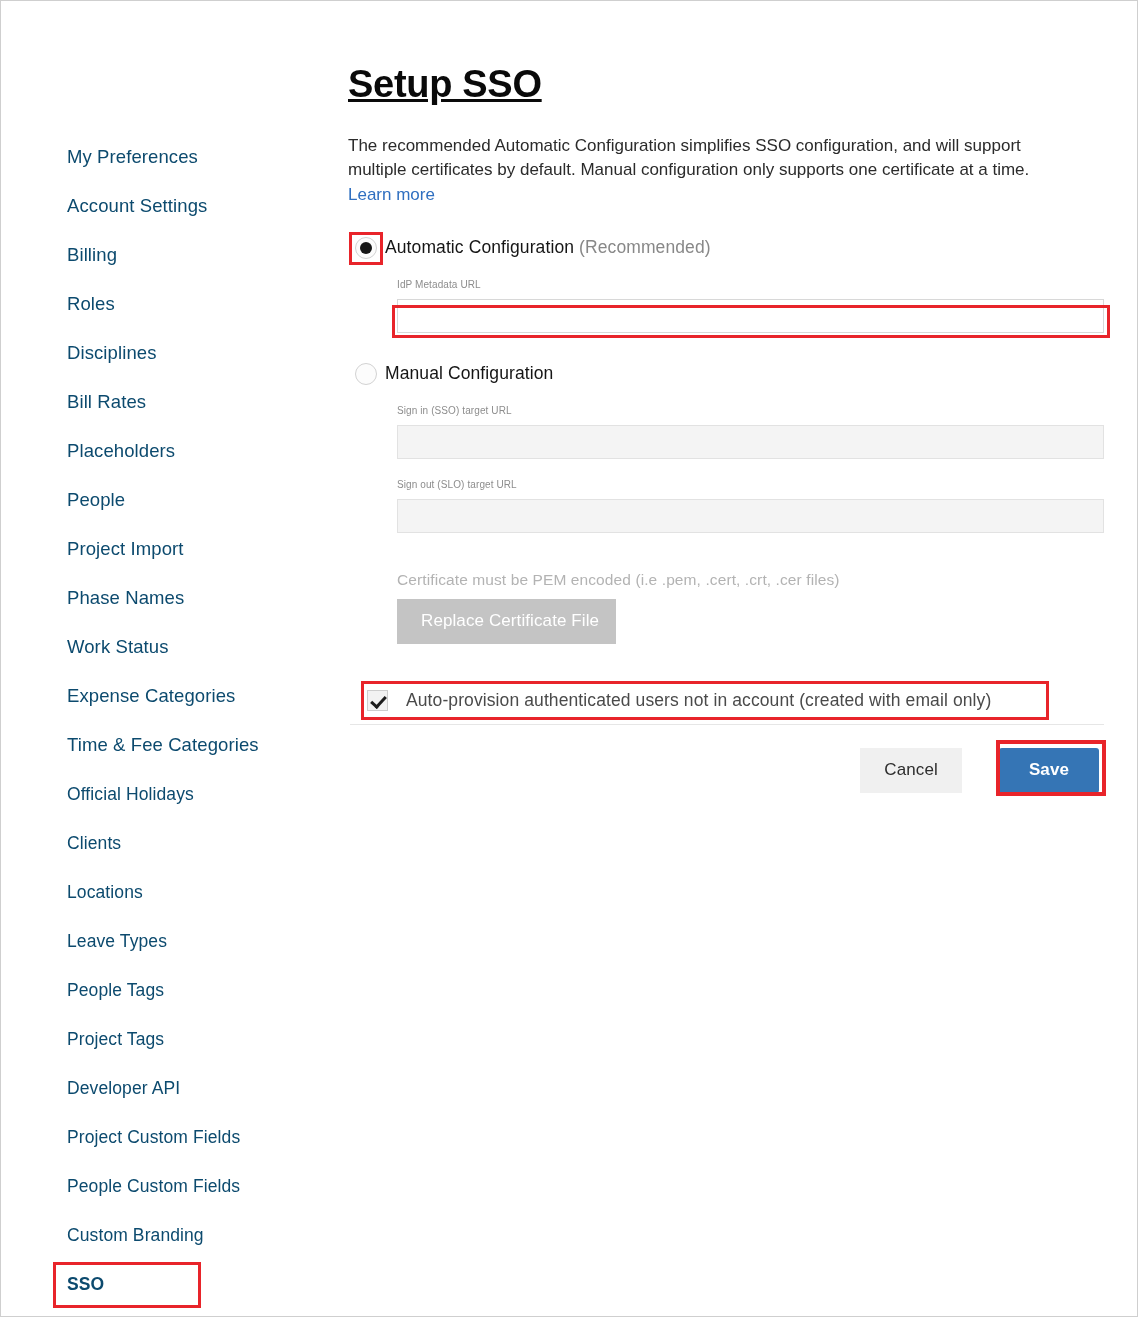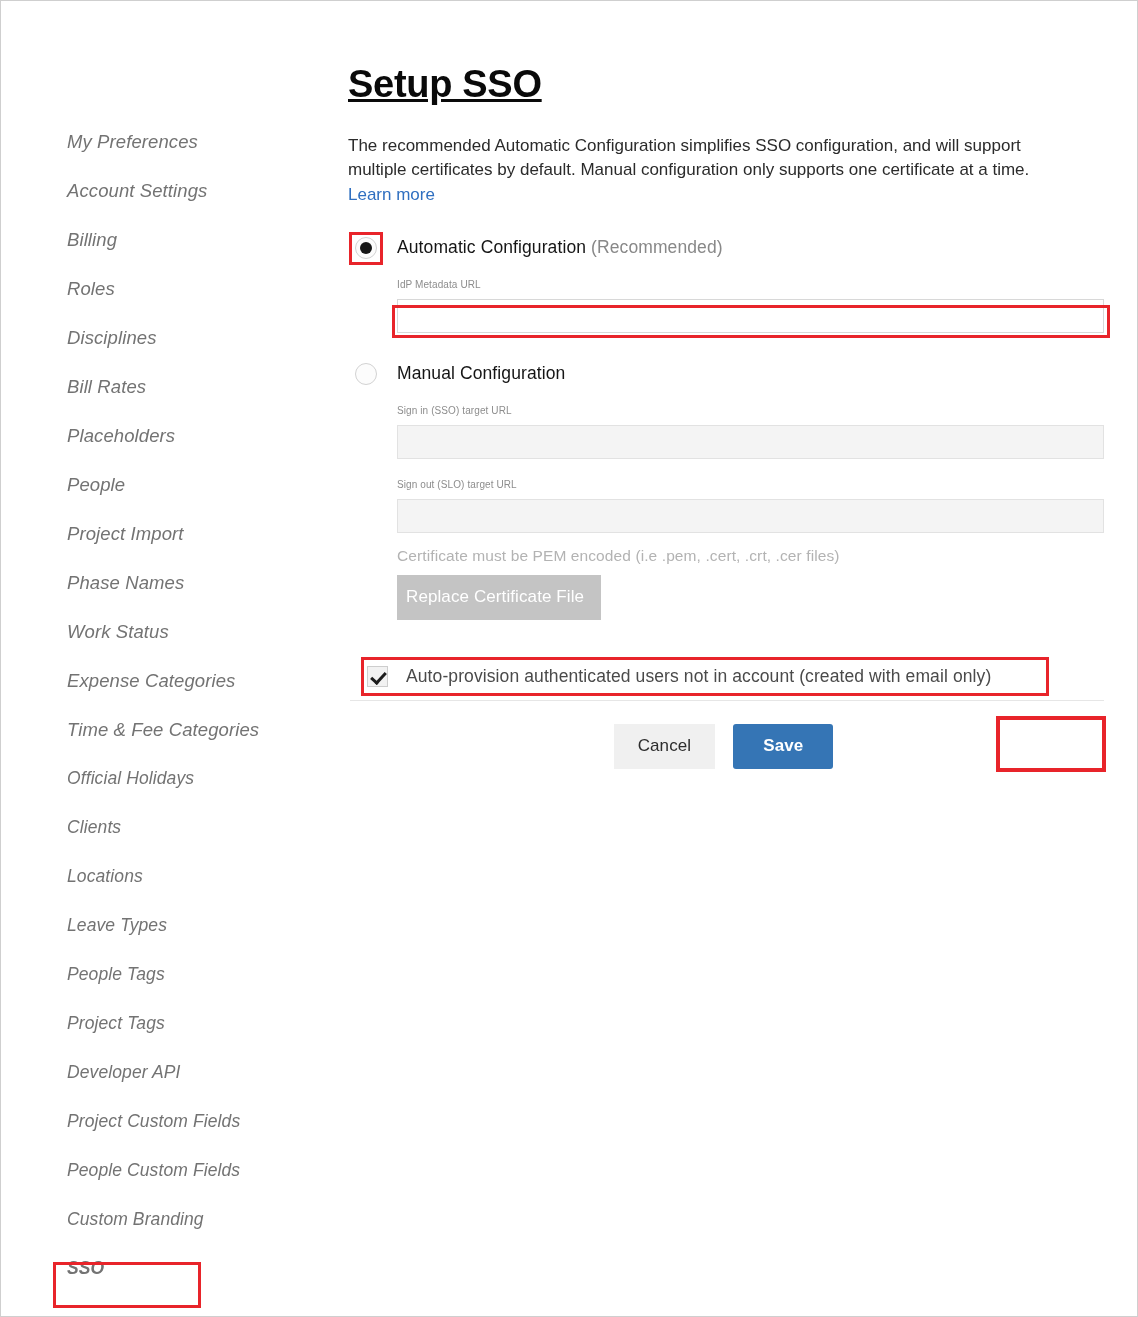--- a/index.html
+++ b/index.html
@@ -26,27 +26,27 @@
   .sidebar {
     position: absolute;
     left: 0;
     top: 132px;
     width: 330px;
   }
   .nav-item {
     display: block;
     font-size: 18.5px;
     line-height: 1;
-    color: #737373;
+    color: #0c4a6e;
     padding: 0 0 0 66px;
     height: 49px;
     display: flex;
-    letter-spacing: 0.1px;
-    cursor: pointer;
-    font-style: italic;
+    align-items: center;
+    letter-spacing: 0.1px;
+    cursor: pointer;
   }
   .nav-item.sub {
     font-size: 17.5px;
   }
   .nav-item.active {
     font-weight: bold;
   }
   .nav-item-box {
     position: absolute;
     left: 52px;
@@ -112,21 +112,21 @@
     left: 50%;
     top: 50%;
     width: 12px;
     height: 12px;
     margin-left: -6px;
     margin-top: -6px;
     border-radius: 50%;
     background: #171717;
   }
   .radio-label {
-    margin-left: 20px;
+    margin-left: 8px;
     font-size: 17.5px;
     color: #151515;
     letter-spacing: 0.1px;
   }
   .radio-label .muted {
     color: #888888;
   }
   .hl-radio {
     position: absolute;
     left: 1px;
@@ -172,35 +172,35 @@
     left: 44px;
     top: 26px;
     width: 718px;
     height: 33px;
     box-sizing: border-box;
     border: 3px solid #e8242a;
     pointer-events: none;
   }
   .cert-note {
     padding-left: 49px;
-    margin-top: 14px;
+    margin-top: 38px;
     font-size: 15.5px;
     color: #b3b3b3;
     letter-spacing: 0.1px;
   }
   .btn-disabled {
     margin-left: 49px;
     margin-top: 10px;
     display: inline-block;
     background: #c4c4c4;
     color: #ffffff;
     border: none;
     font-family: "Liberation Sans", sans-serif;
     font-size: 17px;
-    padding: 12px 17px 13px 9px;
+    padding: 12px 17px 13px 24px;
     letter-spacing: 0.1px;
     cursor: default;
   }
 
   
   .checkbox-row {
     display: flex;
     align-items: center;
     margin-top: 46px;
     margin-left: 19px;
@@ -250,23 +250,24 @@
     margin-top: 13px;
     margin-left: 2px;
     width: 754px;
     height: 1px;
     background: #e6e6e6;
   }
   .actions {
     margin-top: 23px;
     width: 760px;
     display: flex;
-    justify-content: center;
+    justify-content: flex-end;
     align-items: center;
     position: relative;
+    gap: 19px;
   }
   .btn-cancel {
     background: #f0f0f0;
     border: none;
     color: #2d2d2d;
     font-family: "Liberation Sans", sans-serif;
     font-size: 17px;
     padding: 12px 24px 13px 24px;
     cursor: pointer;
     letter-spacing: 0.1px;

